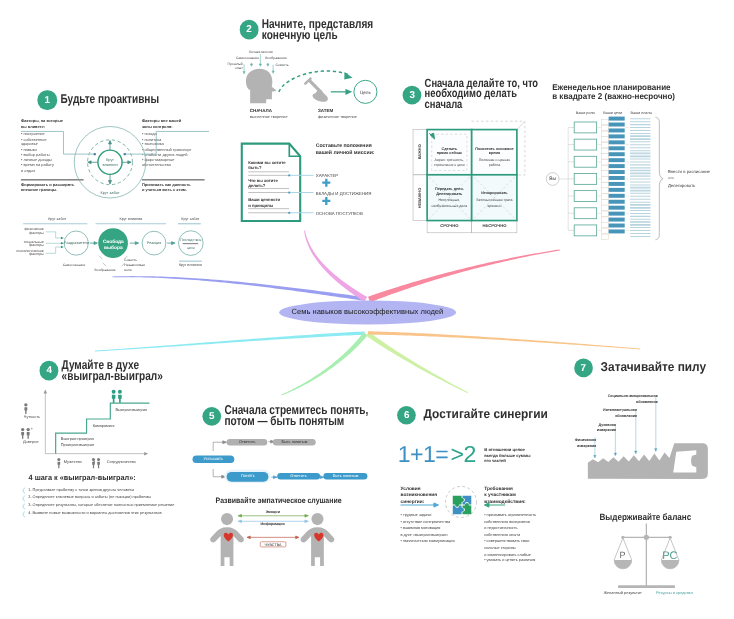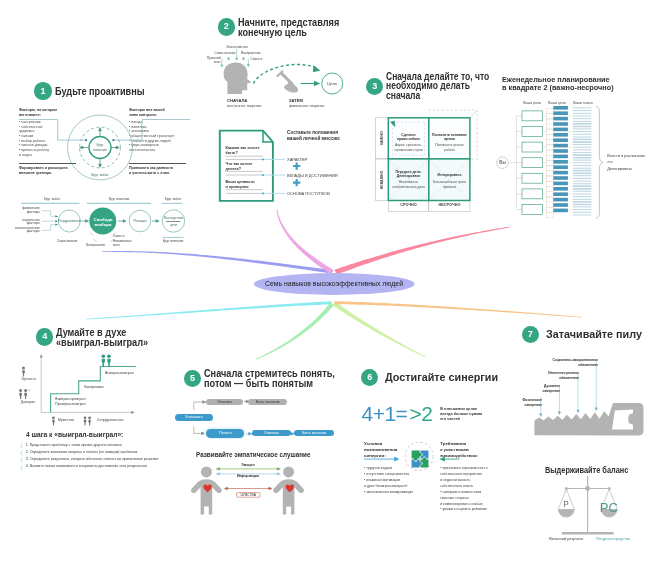--- a/index.html
+++ b/index.html
@@ -604,21 +604,21 @@
 </svg>
 <div class="abs" style="left:216.4px;top:463.4px;width:63px;text-align:center;font-size:3.4px;color:#2f2f2f;font-weight:bold;">Эмоции</div>
 <div class="abs" style="left:216.4px;top:474.2px;width:63px;text-align:center;font-size:3.4px;color:#2f2f2f;font-weight:bold;">Информация</div>
 <div class="abs" style="left:236.6px;top:493.0px;width:23.3px;text-align:center;font-size:3.4px;color:#2f2f2f;">ЧУВСТВА</div>
 
 <div class="hhead" style="left:361.1px;top:368.5px;">
   <div class="hnum">6</div>
   <div class="htitle" style="font-size:11.6px;transform:scaleX(0.93);margin-left:6.9px;">Достигайте синергии</div>
 </div>
 
-<div class="abs" style="left:361.5px;top:402.5px;font-size:21px;line-height:21px;color:#3d8fc4;font-weight:normal;letter-spacing:-0.5px;">4+1=</div>
+<div class="abs" style="left:361.5px;top:402.5px;font-size:21px;line-height:21px;color:#3d8fc4;font-weight:normal;letter-spacing:-0.5px;">1+1=</div>
 <div class="abs" style="left:409.5px;top:402.5px;font-size:21px;line-height:21px;color:#2da58c;font-weight:normal;letter-spacing:-0.5px;">&gt;2</div>
 <div class="abs" style="left:440.2px;top:406.6px;width:60px;font-size:3.8px;line-height:5.2px;font-weight:bold;color:#2f2f2f;white-space:pre-line;">В отношении целое
 всегда больше суммы
 его частей</div>
 
 <div class="abs" style="left:364.1px;top:441.3px;width:60px;font-size:4.4px;line-height:5.8px;font-weight:bold;color:#2f2f2f;white-space:pre-line;">Условия
 возникновения
 синергии:</div>
 <div class="abs" style="left:364.1px;top:465.6px;width:62px;font-size:3.5px;line-height:5.98px;color:#3d3d3d;white-space:pre-line;">• трудные задачи
 • отсутствие соперничества
@@ -693,21 +693,21 @@
   <path d="M36.9 68.3 L88.6 68.3" stroke="#b5b5b5" stroke-width="2.6" fill="none"></path>
   <circle cx="62.6" cy="23.5" r="2.4" fill="#b5b5b5"></circle>
   <circle cx="41.3" cy="23.5" r="1.5" fill="#b5b5b5"></circle>
   <circle cx="84.2" cy="23.5" r="1.5" fill="#b5b5b5"></circle>
   <path d="M41.3 24.0 L33.3 44.1 A8.0 8.0 0 0 0 49.3 44.1 Z" fill="#ffffff" stroke="#b5b5b5" stroke-width="0.7"></path>
   <path d="M33.3 44.1 A8.0 8.0 0 0 0 49.3 44.1 Z" fill="#b6b6b6"></path>
   <path d="M84.2 24.0 L76.2 44.1 A8.0 8.0 0 0 0 92.2 44.1 Z" fill="#ffffff" stroke="#b5b5b5" stroke-width="0.7"></path>
   <path d="M76.2 44.1 A8.0 8.0 0 0 0 92.2 44.1 Z" fill="#b6b6b6"></path>
 </svg>
 <div class="abs" style="left:553.4px;top:499.5px;width:25px;text-align:center;font-size:8.2px;color:#6a6a6a;">P</div>
-<div class="abs" style="left:596.4px;top:499.5px;width:25px;text-align:center;font-size:13px;color:#4f9c8e;">PC</div>
+<div class="abs" style="left:596.4px;top:499.5px;width:25px;text-align:center;font-size:10px;color:#4f9c8e;">PC</div>
 <div class="abs" style="left:541px;top:537px;width:50px;text-align:center;font-size:3.6px;color:#3d3d3d;">Желанный результат</div>
 <div class="abs" style="left:586px;top:537px;width:54px;text-align:center;font-size:3.6px;color:#3d9a9a;">Ресурсы и средства</div>
 
 <svg style="left:18px;top:442.5px;" width="10" height="30" viewBox="0 0 10 30">
   <g fill="none" stroke="#7fd2cf" stroke-width="0.7">
     <path d="M4.5 0.6 C2.5 1.8 2.5 4.2 4.5 5.4"></path>
     <path d="M4.5 7.8 C2.5 9.0 2.5 11.4 4.5 12.6"></path>
     <path d="M4.5 15.0 C2.5 16.2 2.5 18.6 4.5 19.8"></path>
     <path d="M4.5 22.2 C2.5 23.4 2.5 25.8 4.5 27.0"></path>
   </g>

